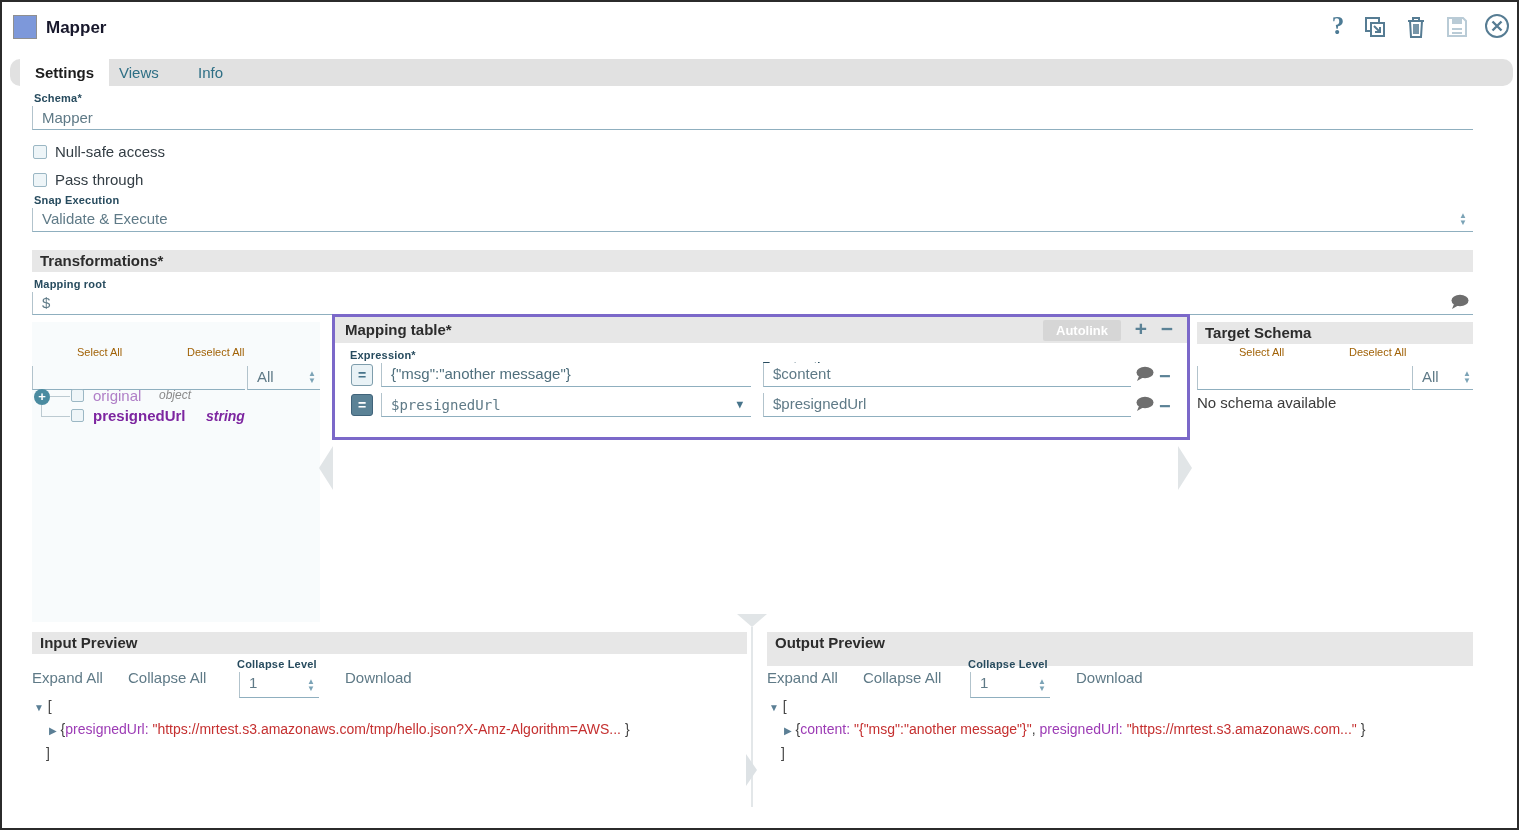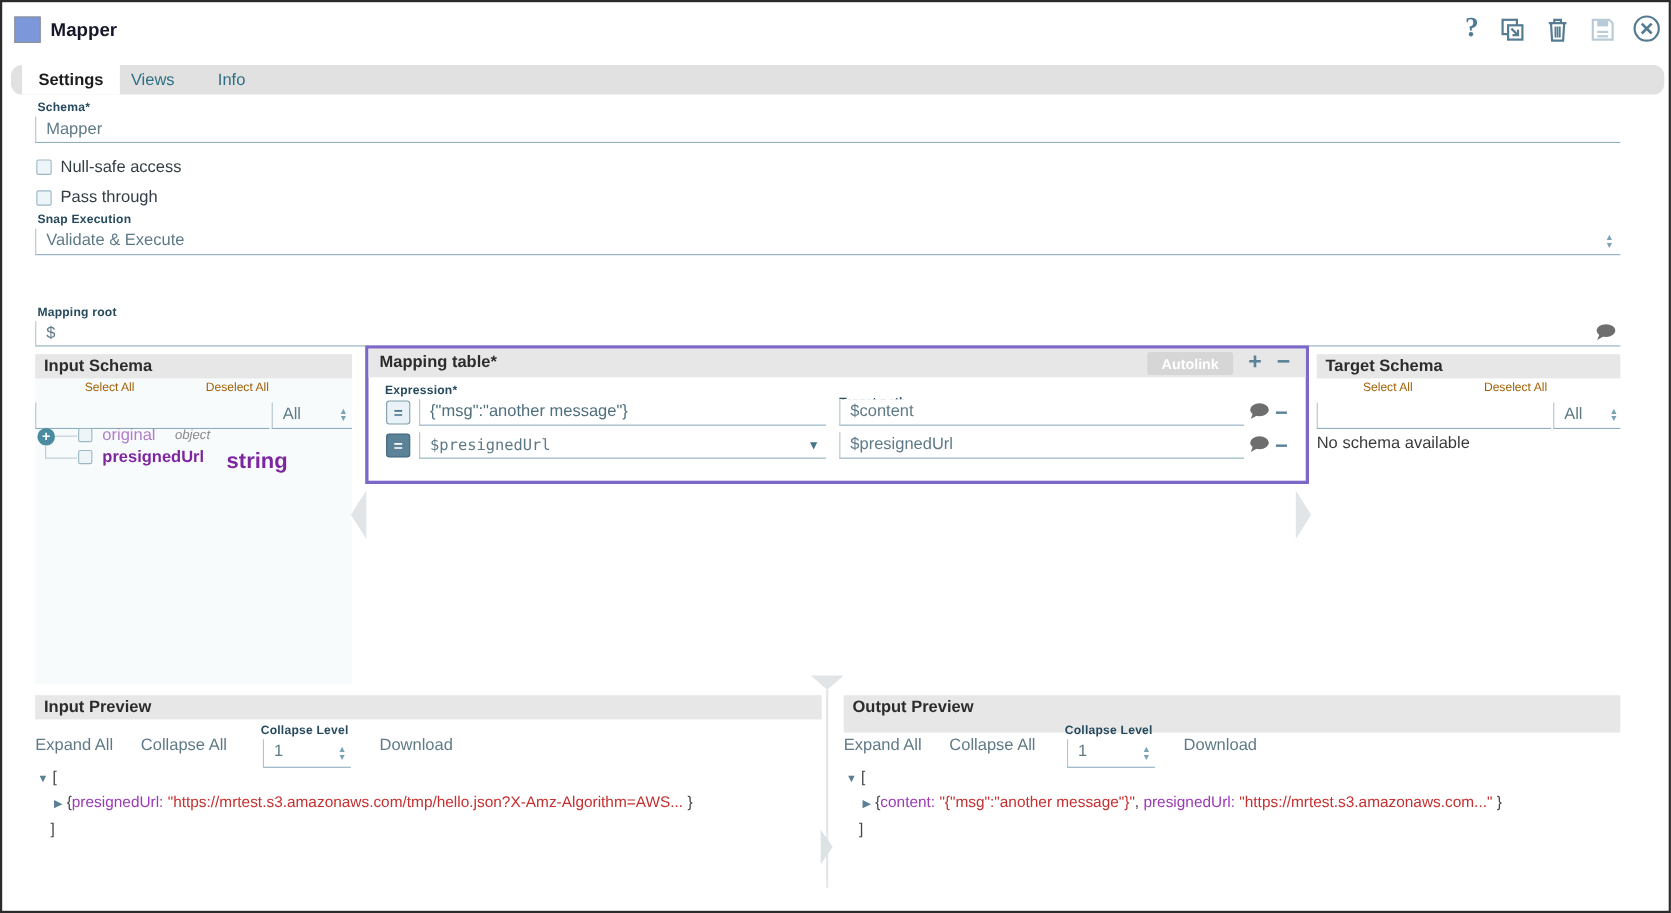--- a/index.html
+++ b/index.html
@@ -57,21 +57,21 @@
   .dd-arrow { color: #47748b; font-size: 11px; cursor: pointer; }
   .row-minus { color: #5b8296; font-size: 20px; font-weight: bold; cursor: pointer; line-height: 16px; }
 
   
   .plus-circle { width: 16px; height: 16px; border-radius: 50%; background: #4a8ba0; color: #fff;
     font-size: 13px; font-weight: bold; display: flex; align-items: center; justify-content: center; line-height: 14px; cursor: pointer; }
   .tree-line { background: #bccad1; position: absolute; }
   .node-dim { color: #b07fc7; font-size: 15px; }
   .node-strong { color: #7d26a0; font-size: 15px; font-weight: bold; }
   .type-dim { color: #8a8a8a; font-size: 12px; font-style: italic; }
-  .type-strong { color: #7d26a0; font-size: 20px; font-weight: bold; }
+  .type-strong { color: #7d26a0; font-size: 14px; font-style: italic; font-weight: bold; }
 
   
   .json { font-size: 14px; color: #444; }
   .tri { color: #5b7f95; font-size: 10px; cursor: pointer; }
   .j-key { color: #9c3bb5; }
   .j-str { color: #c53030; }
   .j-brace, .j-punct { color: #444; }
 
   
   .chev-left { width: 0; height: 0; border-top: 22px solid transparent; border-bottom: 22px solid transparent; border-right: 14px solid #e1e5e7; cursor: pointer; }
@@ -139,36 +139,36 @@
 
   <div class="abs small-label" style="left:32px; top:192px;">Snap Execution</div>
   <div class="abs u-box" style="left:30px; top:206px; width:1441px; height:24px;">
     <span>Validate &amp; Execute</span>
     <span class="abs spin" style="right:6px; top:4px;">
         <span>▲</span>
         <span>▼</span>
       </span>
   </div>
 
+  <div class="abs gray-bar" style="left:30px; top:248px; width:1441px; height:22px;">
+    <span class="panel-title" style="margin-left:8px; line-height:22px;">Transformations*</span>
+  </div>
 
   <div class="abs small-label" style="left:32px; top:276px;">Mapping root</div>
   <div class="abs u-box" style="left:30px; top:290px; width:1441px; height:23px;">
     <span>$</span>
   </div>
   <div class="abs" style="left:1448px; top:292px;">
     <svg class="icon" width="19" height="16" viewBox="0 0 19 16">
       <ellipse cx="10" cy="6.5" rx="8.5" ry="5.8" fill="#6e6e6e"></ellipse>
       <polygon points="4,10 9,11 2,15" fill="#6e6e6e"></polygon>
     </svg>
   </div>
 
   <div class="abs" style="left:30px; top:320px; width:288px; height:300px; background:#f8fbfc;">
-    <div class="gray-bar" style="height:22px;">
-      <span class="panel-title" style="margin-left:8px; line-height:22px;">Input Schema</span>
-    </div>
     <a class="abs link-teal" style="left:45px; top:24px;">Select All</a>
     <a class="abs link-teal" style="left:155px; top:24px;">Deselect All</a>
     <input class="abs u-input" style="left: 0px; top: 44px; width: 213px; height: 24px; background: transparent;" value="">
     <div class="abs u-box" style="left:215px; top:44px; width:73px; height:24px; background:transparent;">
       <span>All</span>
       <span class="abs spin" style="right:4px; top:4px;">
           <span>▲</span>
           <span>▼</span>
         </span>
     </div>

